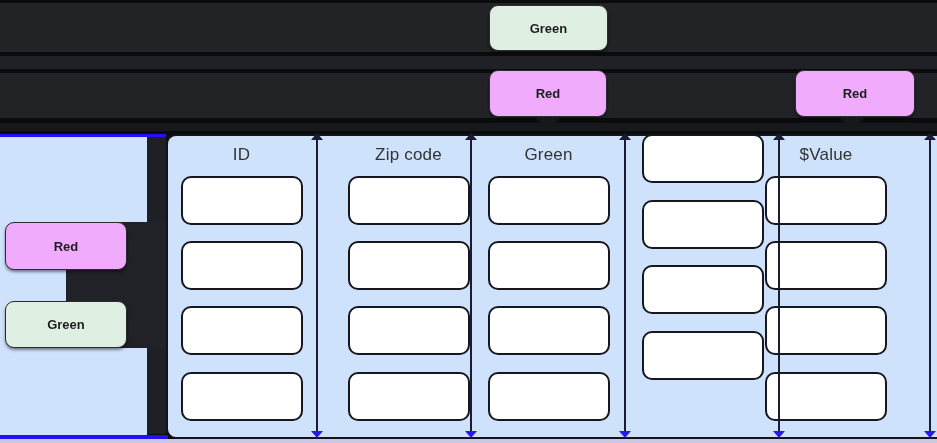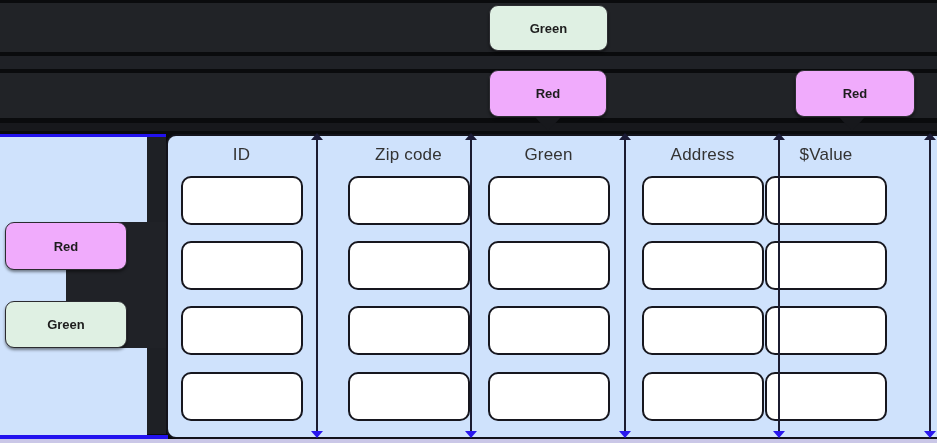--- a/index.html
+++ b/index.html
@@ -118,21 +118,20 @@
     <div class="cell"></div>
   </div>
   <div class="col c3">
     <div class="col-header">Green</div>
     <div class="cell"></div>
     <div class="cell"></div>
     <div class="cell"></div>
     <div class="cell"></div>
   </div>
   <div class="col c4">
-    <div class="col-header">Address</div>
     <div class="cell"></div>
     <div class="cell"></div>
     <div class="cell"></div>
     <div class="cell"></div>
   </div>
   <div class="col c5">
     <div class="col-header">$Value</div>
     <div class="cell"></div>
     <div class="cell"></div>
     <div class="cell"></div>

